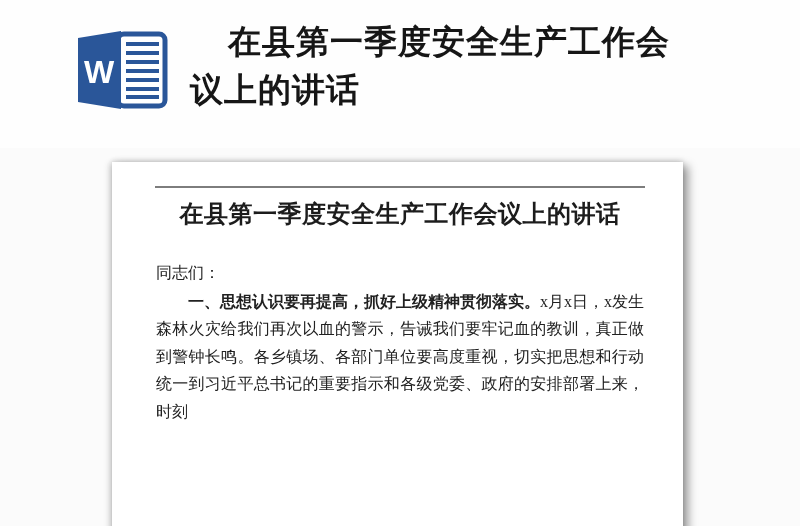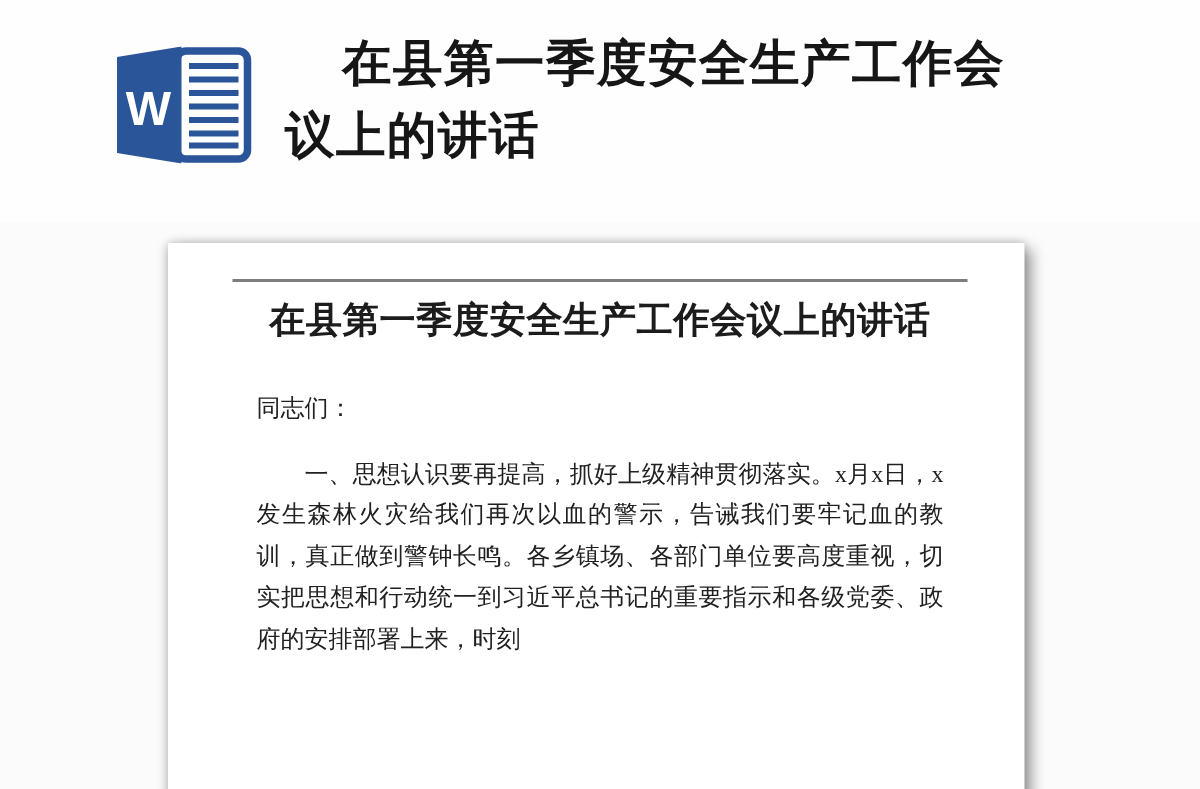--- a/index.html
+++ b/index.html
@@ -62,23 +62,23 @@
     font-family: "Liberation Serif", serif;
     letter-spacing: 0.5px;
   }
   .document-body {
     margin-top: 30px;
     font-size: 16px; line-height: 27.6px;
     color: #212121;
     font-family: "Liberation Serif", serif;
     text-align: justify;
   }
-  .document-body p { margin: 16px; }
+  .document-body p { margin: 1px; }
   .document-body p.indent { text-indent: 2em; }
-  .document-body b { font-weight: normal; }
+  .document-body b { font-weight: bold; }
 </style>
 </head>
 <body>
 
 <div class="header">
   <svg class="word-icon" viewBox="0 0 90 78" xmlns="http://www.w3.org/2000/svg">
 
     <rect x="40" y="3" width="47" height="72" rx="6" fill="#ffffff" stroke="#2a5699" stroke-width="5"></rect>
 
     <g stroke="#2a5699" stroke-width="4">

